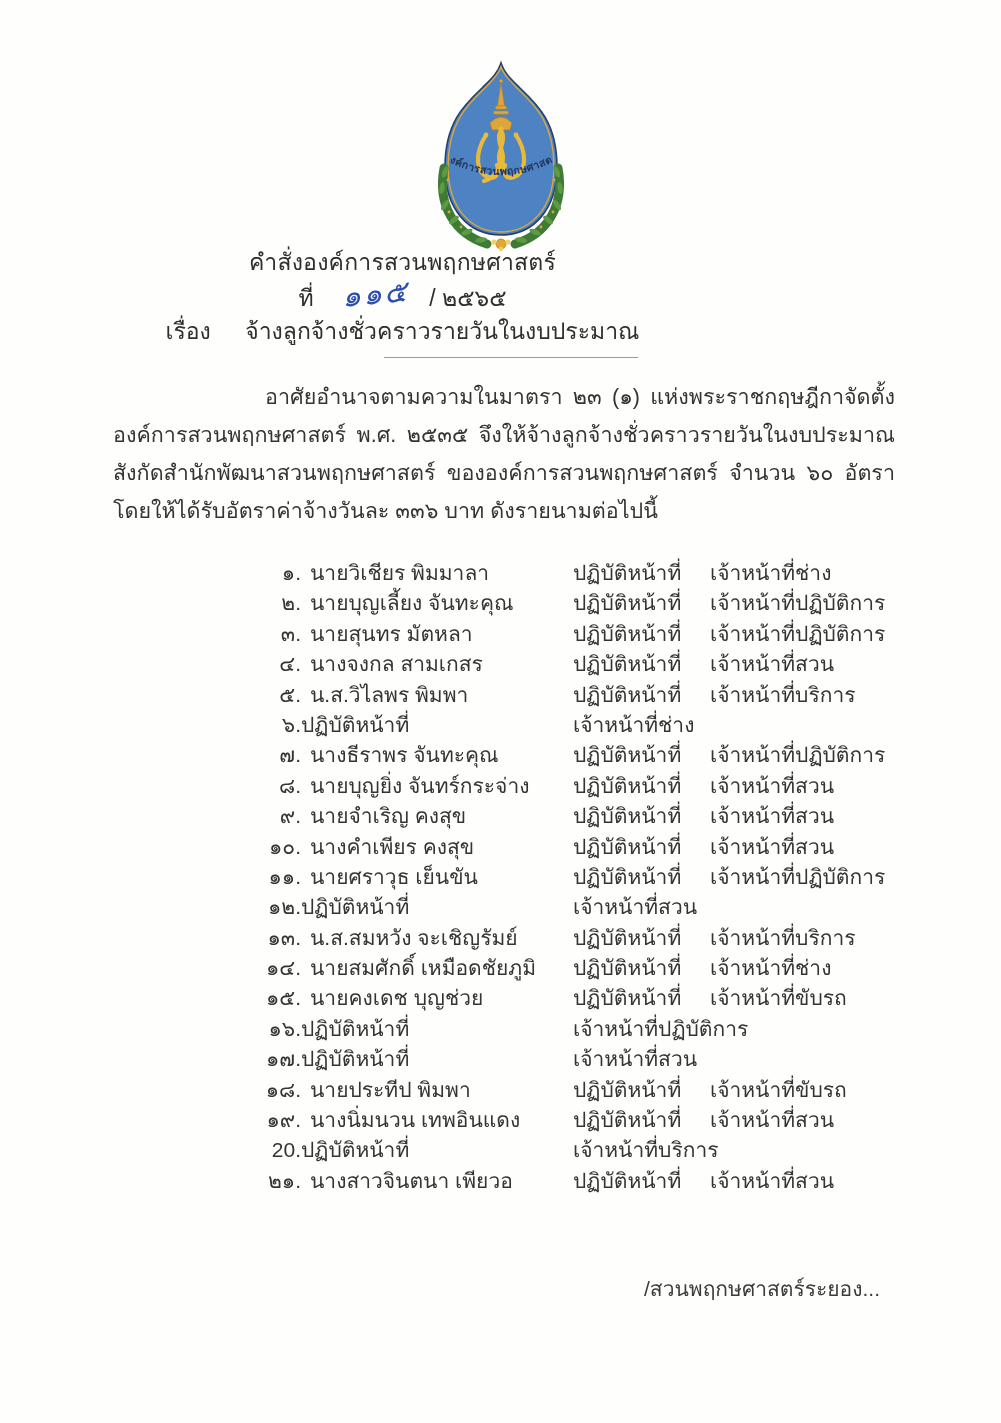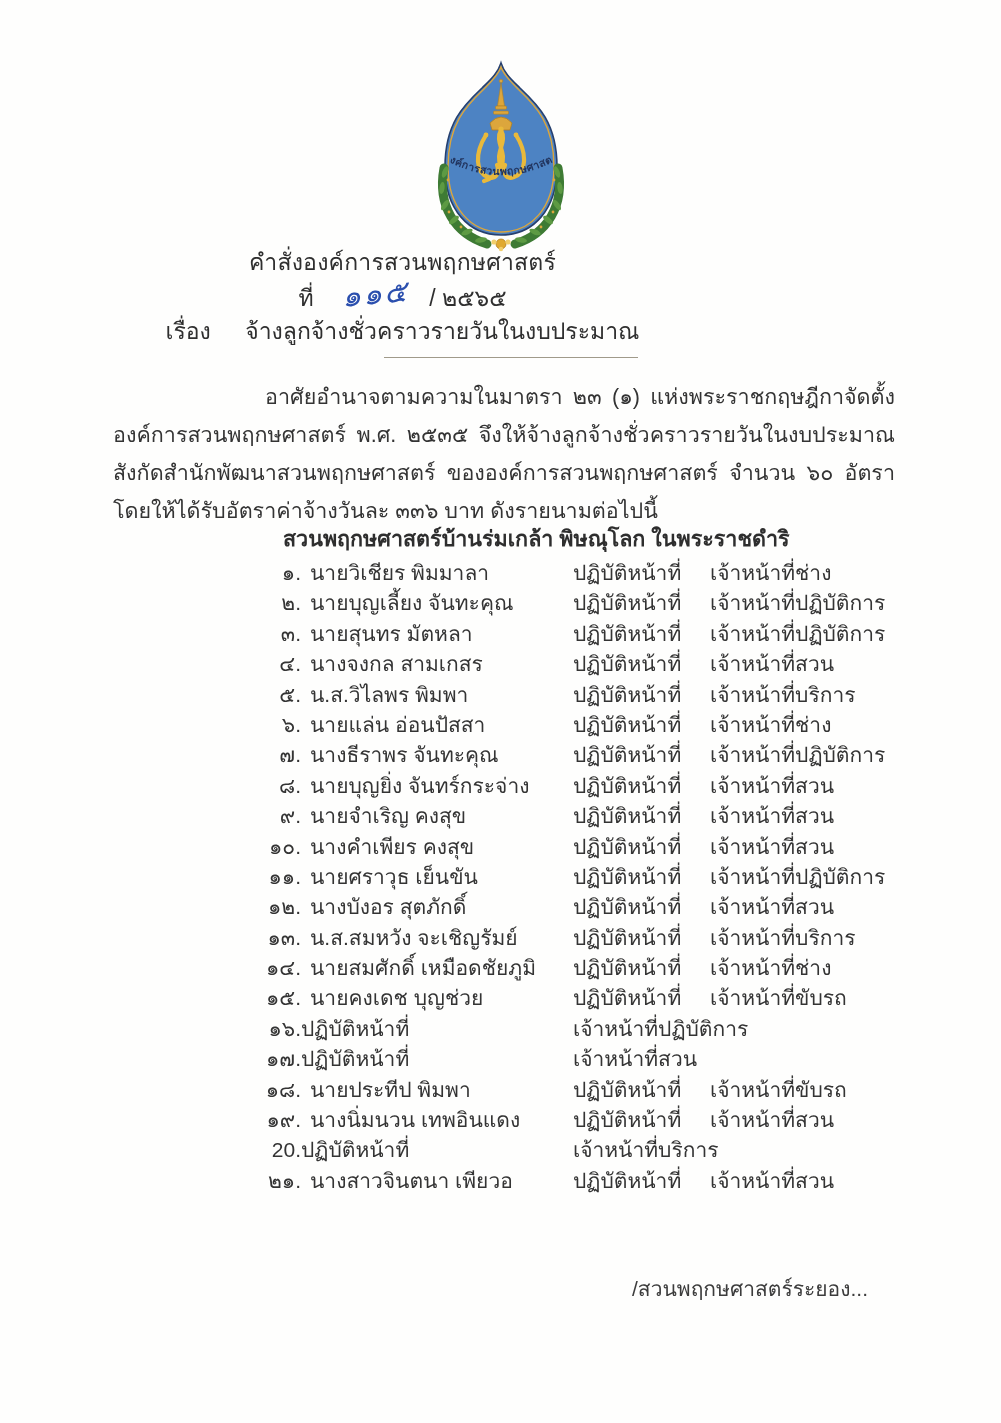--- a/index.html
+++ b/index.html
@@ -67,21 +67,21 @@
     grid-template-columns:46px 272px 137px auto;
     height:30.4px;
     align-items:center;
     font-size:21px;color:#343434;
   }
   .cell-no{text-align:right;padding-right:0;}
   .cell-name{padding-left:9px;white-space:nowrap;overflow:visible;}
   .cell-duty,.cell-pos{white-space:nowrap;}
   
   .footer-note{
-    position:absolute;right:133px;top:1272px;
+    position:absolute;right:121px;top:1272px;
     font-size:21px;color:#3c3c3c;
   }
 </style>
 </head>
 <body>
 
 <div class="page">
 
   <div class="logo-wrap">
     <svg width="152" height="192" viewBox="0 0 152 192">
@@ -163,21 +163,20 @@
     <div class="subject-line">
       <span class="subject-label">เรื่อง</span>
       <span>จ้างลูกจ้างชั่วคราวรายวันในงบประมาณ</span>
     </div>
   </div>
 
   <div class="divider"></div>
 
   <div class="body-paragraph">อาศัยอำนาจตามความในมาตรา ๒๓ (๑) แห่งพระราชกฤษฎีกาจัดตั้งองค์การสวนพฤกษศาสตร์ พ.ศ. ๒๕๓๕ จึงให้จ้างลูกจ้างชั่วคราวรายวันในงบประมาณ สังกัดสำนักพัฒนาสวนพฤกษศาสตร์ ขององค์การสวนพฤกษศาสตร์ จำนวน ๖๐ อัตรา โดยให้ได้รับอัตราค่าจ้างวันละ ๓๓๖ บาท ดังรายนามต่อไปนี้</div>
 
-  <div class="section-heading">สวนพฤกษศาสตร์บ้านร่มเกล้า พิษณุโลก ในพระราชดำริ</div>
 
   <div class="employee-list">
     <div class="employee-row">
       <span class="cell-no">๑.</span>
       <span class="cell-name">นายวิเชียร  พิมมาลา</span>
       <span class="cell-duty">ปฏิบัติหน้าที่</span>
       <span class="cell-pos">เจ้าหน้าที่ช่าง</span>
     </div>
 
     <div class="employee-row">
@@ -203,21 +202,20 @@
 
     <div class="employee-row">
       <span class="cell-no">๕.</span>
       <span class="cell-name">น.ส.วิไลพร  พิมพา</span>
       <span class="cell-duty">ปฏิบัติหน้าที่</span>
       <span class="cell-pos">เจ้าหน้าที่บริการ</span>
     </div>
 
     <div class="employee-row">
       <span class="cell-no">๖.</span>
-      <span class="cell-name">นายแล่น  อ่อนปัสสา</span>
       <span class="cell-duty">ปฏิบัติหน้าที่</span>
       <span class="cell-pos">เจ้าหน้าที่ช่าง</span>
     </div>
 
     <div class="employee-row">
       <span class="cell-no">๗.</span>
       <span class="cell-name">นางธีราพร  จันทะคุณ</span>
       <span class="cell-duty">ปฏิบัติหน้าที่</span>
       <span class="cell-pos">เจ้าหน้าที่ปฏิบัติการ</span>
     </div>
@@ -245,21 +243,20 @@
 
     <div class="employee-row">
       <span class="cell-no">๑๑.</span>
       <span class="cell-name">นายศราวุธ  เย็นขัน</span>
       <span class="cell-duty">ปฏิบัติหน้าที่</span>
       <span class="cell-pos">เจ้าหน้าที่ปฏิบัติการ</span>
     </div>
 
     <div class="employee-row">
       <span class="cell-no">๑๒.</span>
-      <span class="cell-name">นางบังอร  สุตภักดิ์</span>
       <span class="cell-duty">ปฏิบัติหน้าที่</span>
       <span class="cell-pos">เจ้าหน้าที่สวน</span>
     </div>
 
     <div class="employee-row">
       <span class="cell-no">๑๓.</span>
       <span class="cell-name">น.ส.สมหวัง  จะเชิญรัมย์</span>
       <span class="cell-duty">ปฏิบัติหน้าที่</span>
       <span class="cell-pos">เจ้าหน้าที่บริการ</span>
     </div>

